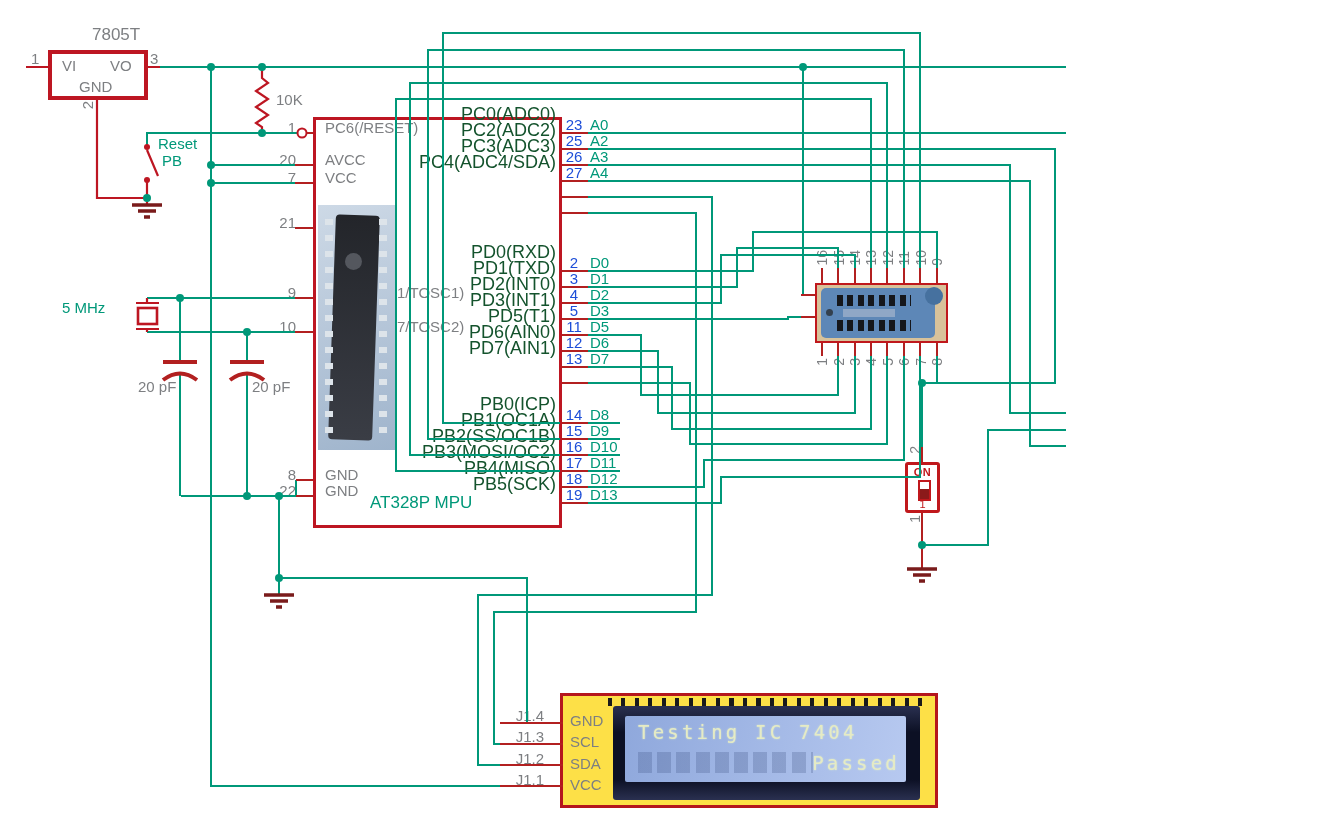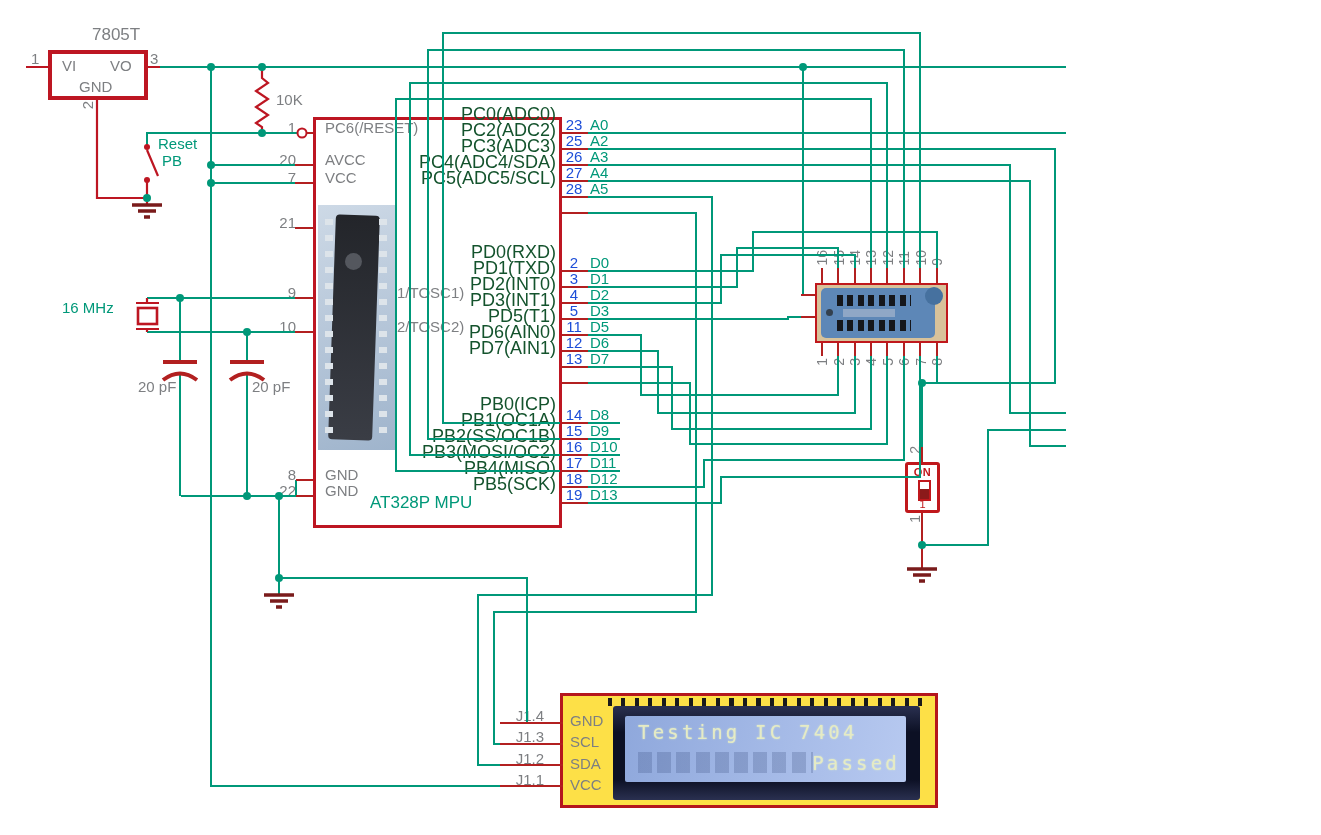--- a/index.html
+++ b/index.html
@@ -89,21 +89,21 @@
   <div class="t gray f15" style="left:62px;top:58px">VI</div>
   <div class="t gray f15" style="left:110px;top:58px">VO</div>
   <div class="t gray f15" style="left:79px;top:79px">GND</div>
   <div class="t gray f15" style="left:31px;top:51px">1</div>
   <div class="t gray f15" style="left:150px;top:51px">3</div>
   <div class="t gray f15 rot" style="left:80px;top:101px">2</div>
 
   <div class="t gray f15" style="left:276px;top:92px">10K</div>
   <div class="t teal f15" style="left:158px;top:136px">Reset</div>
   <div class="t teal f15" style="left:162px;top:153px">PB</div>
-  <div class="t teal f15" style="left:62px;top:300px">16 MHz</div>
+  <div class="t teal f15" style="left:62px;top:300px">5 MHz</div>
   <div class="t gray f15" style="left:138px;top:379px">20 pF</div>
   <div class="t gray f15" style="left:252px;top:379px">20 pF</div>
 
   <div class="box" id="mcu-box"></div>
   <div class="t teal f17" style="left:370px;top:494px">AT328P MPU</div>
 
   <div class="lpin" style="top:119px">
     <span class="lnum">1</span>
     <span class="llabel">PC6(/RESET)</span>
     </div>
@@ -118,21 +118,21 @@
   <div class="lpin" style="top:214px">
     <span class="lnum">21</span>
     <span class="llabel"></span>
     </div>
   <div class="lpin" style="top:284px">
     <span class="lnum">9</span>
     <span class="llabel" style="left:120px">1/TOSC1)</span>
     </div>
   <div class="lpin" style="top:318px">
     <span class="lnum">10</span>
-    <span class="llabel" style="left:120px">2/TOSC2)</span>
+    <span class="llabel" style="left:120px">7/TOSC2)</span>
     </div>
   <div class="lpin" style="top:466px">
     <span class="lnum">8</span>
     <span class="llabel">GND</span>
     </div>
   <div class="lpin" style="top:482px">
     <span class="lnum">22</span>
     <span class="llabel">GND</span>
     </div>
 
@@ -150,25 +150,20 @@
     </div>
       <div class="prow">
       <span class="pname">PC3(ADC3)</span>
       <span class="pnum">26</span>
       <span class="pnet">A3</span>
     </div>
       <div class="prow">
       <span class="pname">PC4(ADC4/SDA)</span>
       <span class="pnum">27</span>
       <span class="pnet">A4</span>
-    </div>
-      <div class="prow">
-      <span class="pname">PC5(ADC5/SCL)</span>
-      <span class="pnum">28</span>
-      <span class="pnet">A5</span>
     </div>
     </div>
   <div class="ports" style="top:255px">
 
   <div class="prow">
       <span class="pname">PD0(RXD)</span>
       <span class="pnum">2</span>
       <span class="pnet">D0</span>
     </div>
       <div class="prow">

